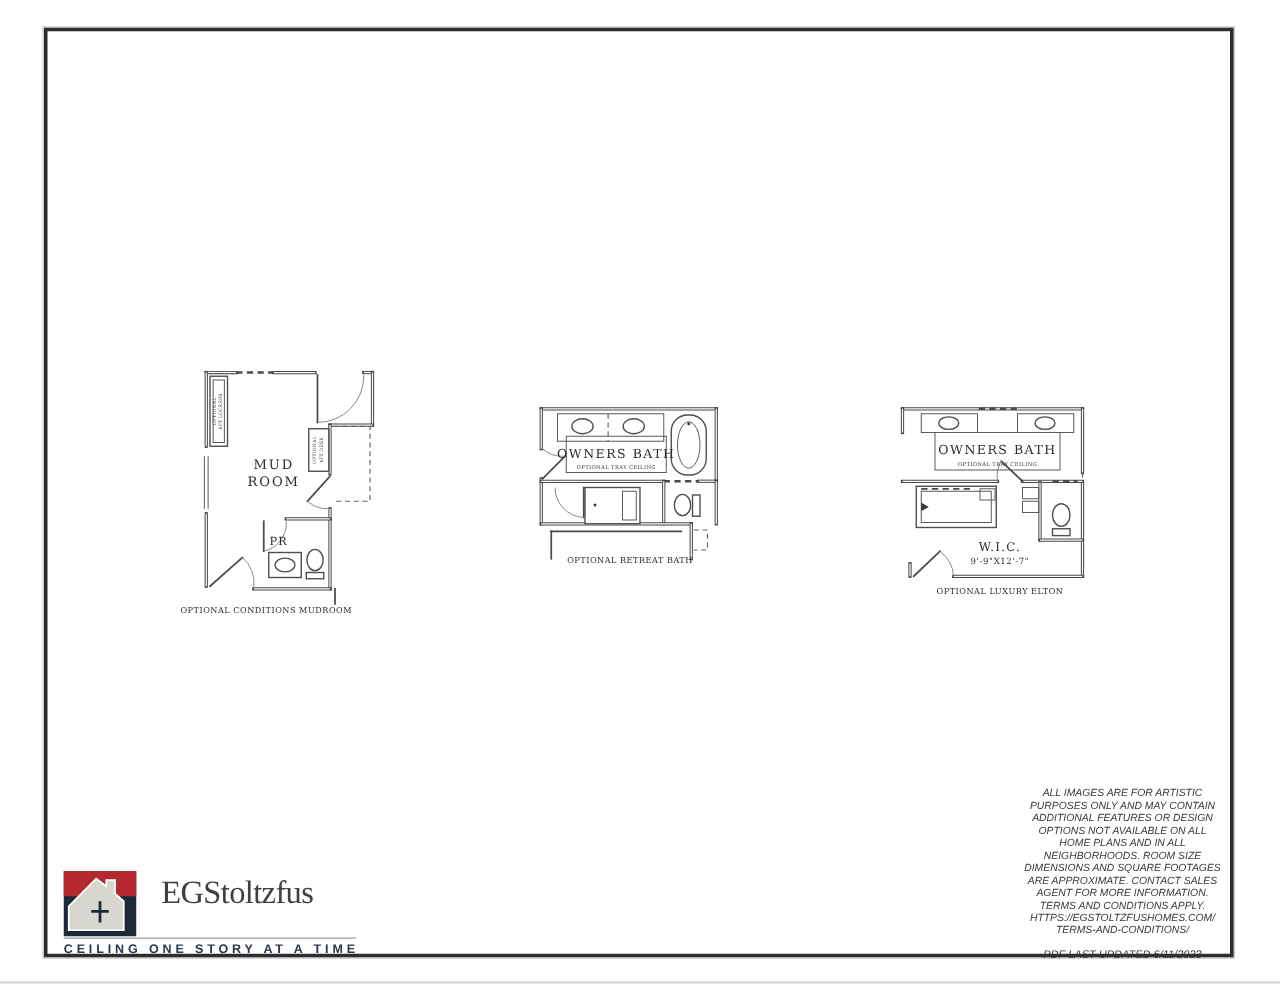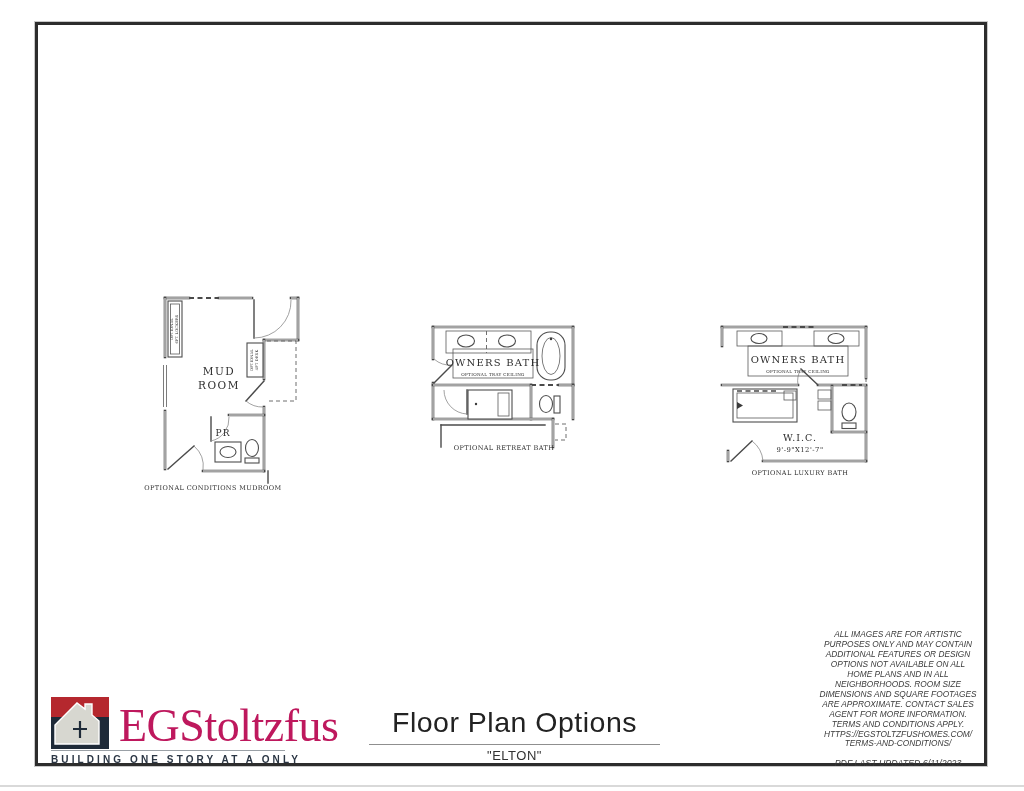--- a/index.html
+++ b/index.html
@@ -33,22 +33,22 @@
 
   
   .title-block{position:absolute;left:331px;top:681px;width:291px;text-align:center;}
   .title-block h1{margin:0;font-weight:400;font-size:28.5px;color:#222;letter-spacing:0.5px;
                   border-bottom:1px solid #8f8f8f;padding-bottom:5px;font-family:"Liberation Sans",sans-serif;}
   .subtitle{margin-top:3px;font-size:13px;letter-spacing:0.5px;color:#333;}
 
   
   .logo{position:absolute;left:11px;top:672px;width:242px;height:68px;}
   .logo-icon{position:absolute;left:2px;top:0px;}
-  .brand{position:absolute;left:70px;top:2px;font-family:"Liberation Serif",serif;
-         font-size:46px;color:#be185d;letter-spacing:-0.5px;}
+  .brand{position:absolute;left:80px;top:2px;font-family:"Liberation Serif",serif;
+         font-size:26px;color:#404040;letter-spacing:-0.5px;}
   .logo-rule{position:absolute;left:2px;top:53px;width:234px;height:1px;background:#9aa0a6;}
   .tagline{position:absolute;left:2px;top:57px;width:234px;font-size:10px;font-weight:700;
            letter-spacing:3.1px;color:#2b3644;white-space:nowrap;}
 
   
   .disclaimer{position:absolute;left:772px;top:605px;width:176px;text-align:center;
               font-size:8.3px;line-height:1.2;color:#3a3a3a;font-style:italic;}
   .disclaimer .body{white-space:pre-line;}
   .pdf-updated{margin-top:9px;font-size:8.8px;color:#3a3a3a;}
 </style>
@@ -232,38 +232,34 @@
       </g>
       <g>
         <ellipse class="fix" cx="129" cy="92" rx="7" ry="9"></ellipse>
         <rect class="fix" x="122" y="103" width="14" height="5.5"></rect>
       </g>
       <text class="rm" x="78" y="43">OWNERS BATH</text>
       <text class="tiny" x="78" y="53">OPTIONAL TRAY CEILING</text>
       <text class="wic" x="80" y="121">W.I.C.</text>
       <text class="dims" x="80" y="131.5">9'-9"X12'-7"</text>
     </svg>
-    <div class="caption" style="left:682px;top:444px;">OPTIONAL LUXURY BATH</div>
+    <div class="caption" style="left:682px;top:444px;">OPTIONAL LUXURY ELTON</div>
 
     <div class="logo">
       <svg class="logo-icon" width="58" height="52" viewBox="0 0 58 52">
         <rect x="0" y="0" width="58" height="52" fill="#1e2a38"></rect>
         <rect x="0" y="0" width="58" height="20" fill="#b5282e"></rect>
         <path d="M 4 47 L 4 28 L 26 6 L 34 12 L 34 7 L 41 7 L 41 18 L 48 24 L 48 47 Z" fill="#d7d7d0" stroke="#ffffff" stroke-width="1.4"></path>
         <path d="M 29 24 V 41 M 22 32 H 36" stroke="#1e2a38" stroke-width="2.2" fill="none"></path>
       </svg>
       <div class="brand">EGStoltzfus</div>
       <div class="logo-rule"></div>
-      <div class="tagline">BUILDING ONE STORY AT A ONLY</div>
+      <div class="tagline">CEILING ONE STORY AT A TIME</div>
     </div>
 
-    <div class="title-block">
-      <h1>Floor Plan Options</h1>
-      <div class="subtitle">"ELTON"</div>
-    </div>
 
     <div class="disclaimer">
       <div class="body">ALL IMAGES ARE FOR ARTISTIC
 PURPOSES ONLY AND MAY CONTAIN
 ADDITIONAL FEATURES OR DESIGN
 OPTIONS NOT AVAILABLE ON ALL
 HOME PLANS AND IN ALL
 NEIGHBORHOODS.  ROOM SIZE
 DIMENSIONS AND SQUARE FOOTAGES
 ARE APPROXIMATE.  CONTACT SALES

